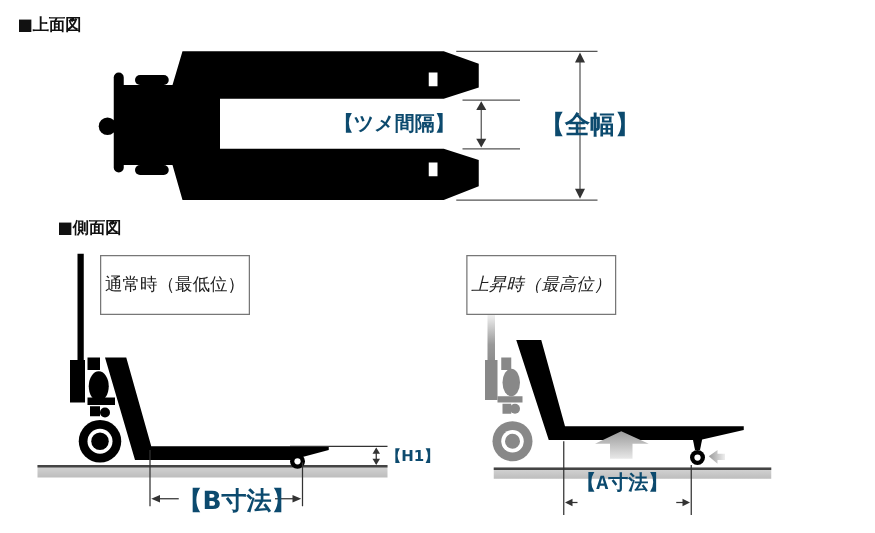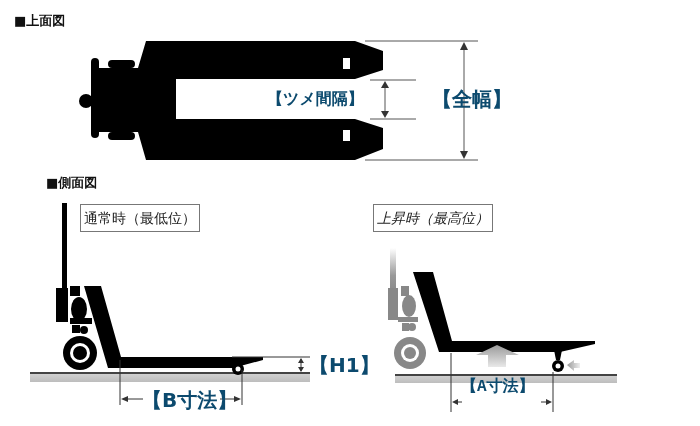--- a/index.html
+++ b/index.html
@@ -3,21 +3,21 @@
 <meta charset="utf-8">
 <style>
   html, body { margin: 0; padding: 0; background: #ffffff; }
   body { width: 700px; height: 426px; position: relative; overflow: hidden;
          font-family: "DejaVu Sans", "Liberation Sans", sans-serif; }
   .section-title { position: absolute; font-weight: bold; font-size: 13px; color: #111;
                    letter-spacing: 0px; line-height: 20px; white-space: nowrap; }
   .red-label { position: absolute; font-weight: bold; color: #0c4a6e; white-space: nowrap;
                line-height: 22px; }
   .state-box { position: absolute; border: 1px solid #777; background: #fff; color: #222;
-               font-size: 14px; line-height: 18px; padding: 4px 3px; white-space: nowrap; }
+               font-size: 14px; line-height: 18px; padding: 14px 3px; white-space: nowrap; }
   svg { position: absolute; left: 0; top: 0; }
 </style>
 </head>
 <body>
 
 <div class="section-title" style="left:14px; top:11px;">■上面図</div>
 <div class="section-title" style="left:14px; top:173px;margin-left:32px;">■側面図</div>
 
 <svg width="700" height="426" viewBox="0 0 700 426">
   <defs>
@@ -149,15 +149,15 @@
     <polygon points="552,402 546,399 546,405"></polygon>
   </g>
 </svg>
 
 <div class="red-label" style="left:267px; top:88px; font-size:16px;">【ツメ間隔】</div>
 <div class="red-label" style="left:432px; top:88px; font-size:20px;">【全幅】</div>
 
 <div class="state-box" style="left:80px; top:204px;">通常時（最低位）</div>
 <div class="state-box" style="left:373px; top:204px;font-style:italic;">上昇時（最高位）</div>
 
-<div class="red-label" style="left:309px; top:354px; font-size:20px;text-align:center;">【H1】</div>
+<div class="red-label" style="left:309px; top:354px; font-size:12px;text-align:center;">【H1】</div>
 <div class="red-label" style="left:142px; top:389px; font-size:20px;">【B寸法】</div>
 <div class="red-label" style="left:461px; top:376px; font-size:16px;font-family:Liberation Mono, monospace;">【A寸法】</div>
 
 </body></html>

